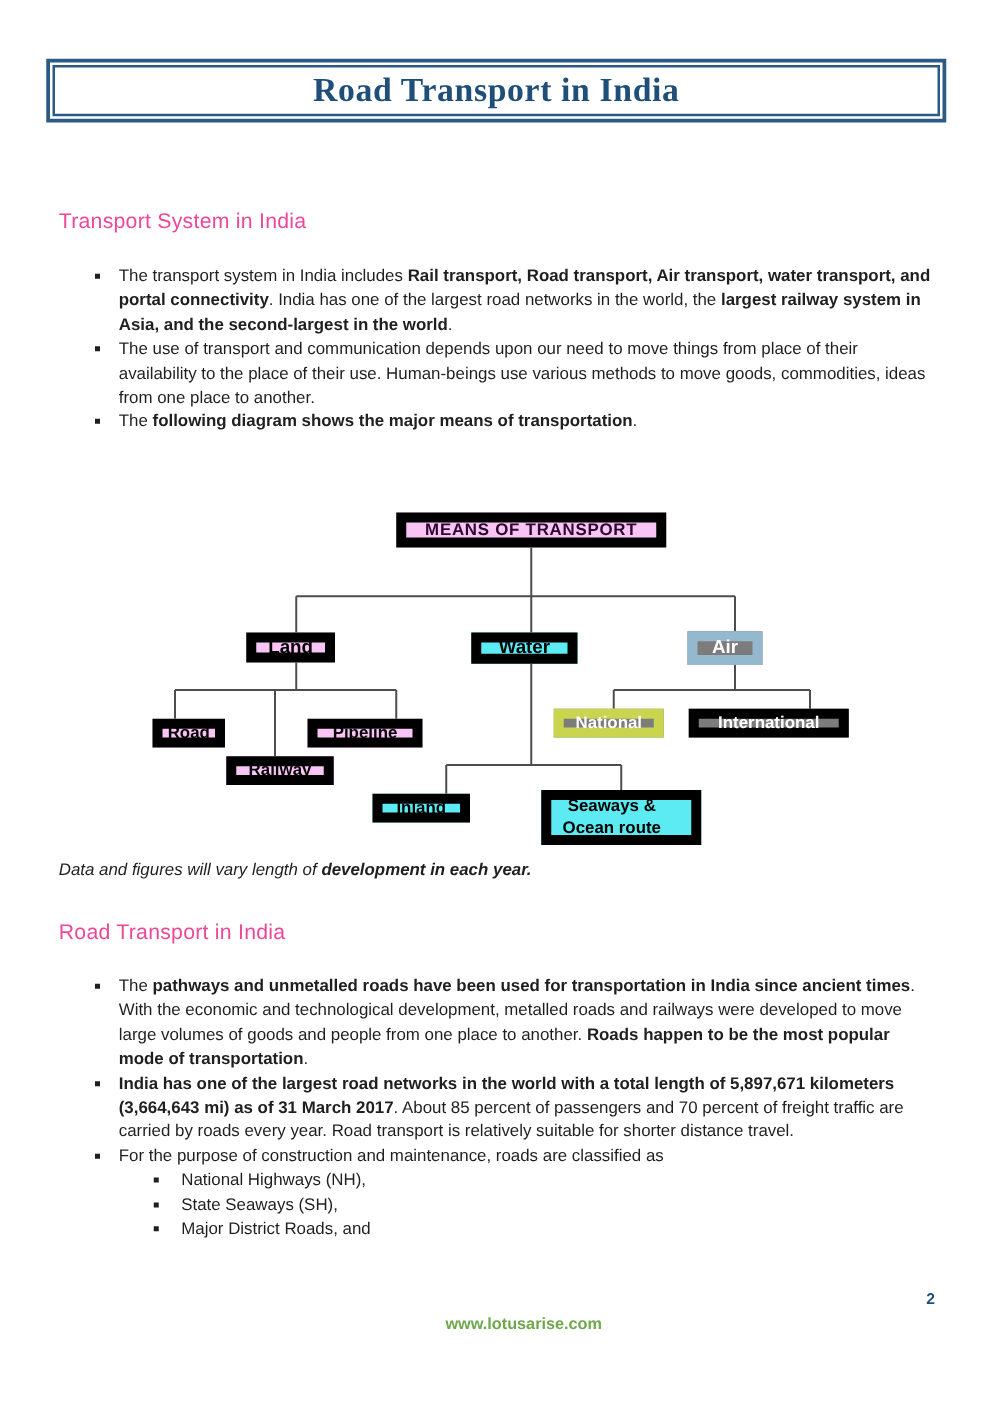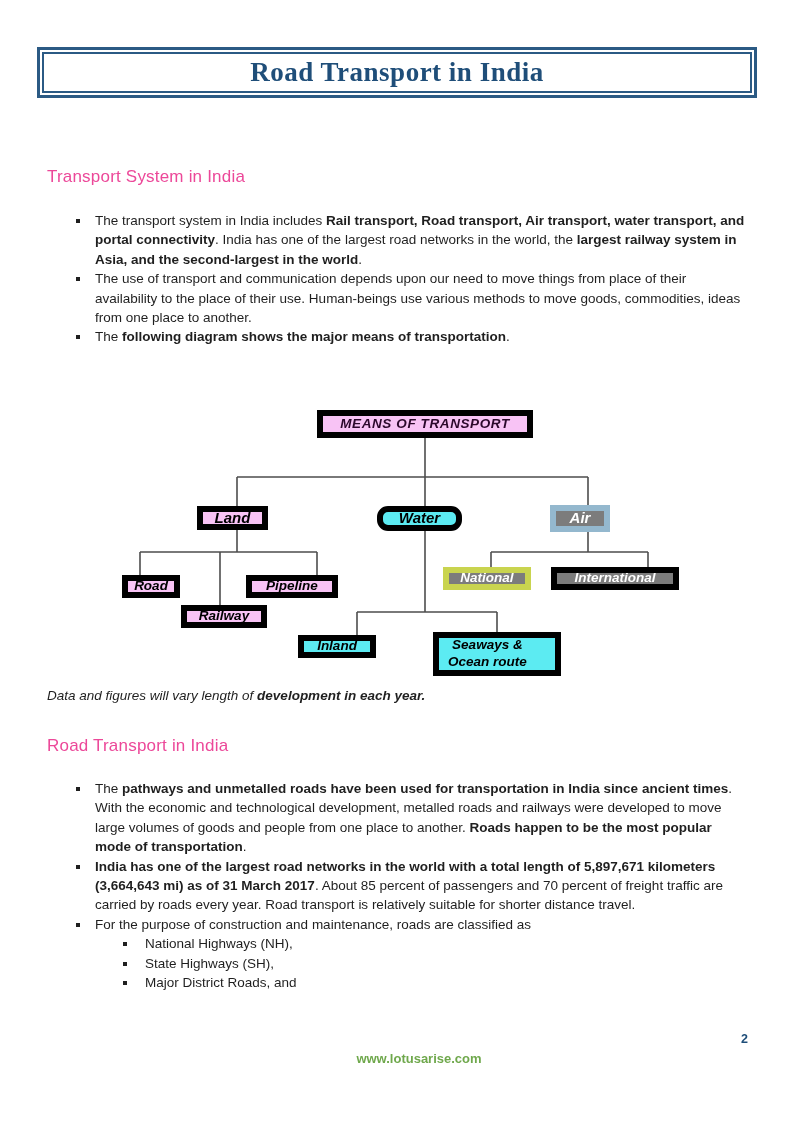--- a/index.html
+++ b/index.html
@@ -80,36 +80,35 @@
 
   
   .diagram {
     position: absolute;
     left: 100px; top: 400px;
     width: 610px; height: 292px;
   }
   .diagram svg { position: absolute; left: 0; top: 0; }
   .node {
     position: absolute;
-    border: 6px solid #000000;
+    border: 8px solid #000000;
     background: #F8C3F5;
     color: #000000;
     font-weight: 700;
     font-size: 13.5px;
     display: flex; align-items: center; justify-content: center;
     text-align: center;
     line-height: 1.1;
-    font-style: italic;
   }
   .node.pink { background: #F8C3F5; }
   .node.cyan { background: #5CEBF2; }
   .node.gray { background: #7C7C7C; color: #ffffff; }
   .node.means { left: 217px; top: 10px; width: 216px; height: 28px; letter-spacing: 0.6px; color: #2b082b; }
   .node.land  { left: 97px;  top: 106px; width: 71px;  height: 24px; font-size: 15px; }
-  .node.water { left: 277px; top: 106px; width: 85px;  height: 25px; font-size: 15px; border-radius: 11px; }
+  .node.water { left: 277px; top: 106px; width: 85px;  height: 25px; font-size: 15px; }
   .node.air   { left: 450px; top: 105px; width: 60px;  height: 27px; font-size: 15px; border-color: #94B8CE; }
   .node.road     { left: 22px;  top: 175px; width: 58px;  height: 23px; }
   .node.pipeline { left: 146px; top: 175px; width: 92px;  height: 23px; }
   .node.railway  { left: 81px;  top: 205px; width: 86px;  height: 23px; }
   .node.inland   { left: 198px; top: 235px; width: 78px;  height: 23px; }
   .node.seaways  {
     left: 333px; top: 232px; width: 128px; height: 44px;
     justify-content: flex-start; text-align: center;
     padding-left: 9px; white-space: pre-line; line-height: 1.25;
   }
@@ -213,21 +212,21 @@
     <li>
       <span class="seg"><span>The </span><b>pathways and unmetalled roads have been used for transportation in India since ancient times</b><span>. With the economic and technological development, metalled roads and railways were developed to move large volumes of goods and people from one place to another. </span><b>Roads happen to be the most popular mode of transportation</b><span>.</span></span>
     </li>
     <li>
       <span class="seg"><b>India has one of the largest road networks in the world with a total length of 5,897,671 kilometers (3,664,643 mi) as of 31 March 2017</b><span>. About 85 percent of passengers and 70 percent of freight traffic are carried by roads every year. Road transport is relatively suitable for shorter distance travel.</span></span>
     </li>
     <li>
       <span class="seg"><span>For the purpose of construction and maintenance, roads are classified as</span></span>
       <ul class="sublist">
         <li>National Highways (NH),</li>
-        <li>State Highways (SH),</li>
+        <li>State Seaways (SH),</li>
         <li>Major District Roads, and</li>
       </ul>
     </li>
   </ul>
 
   <div class="page-number">2</div>
   <div class="footer-link">www.lotusarise.com</div>
 
 </div>
 

